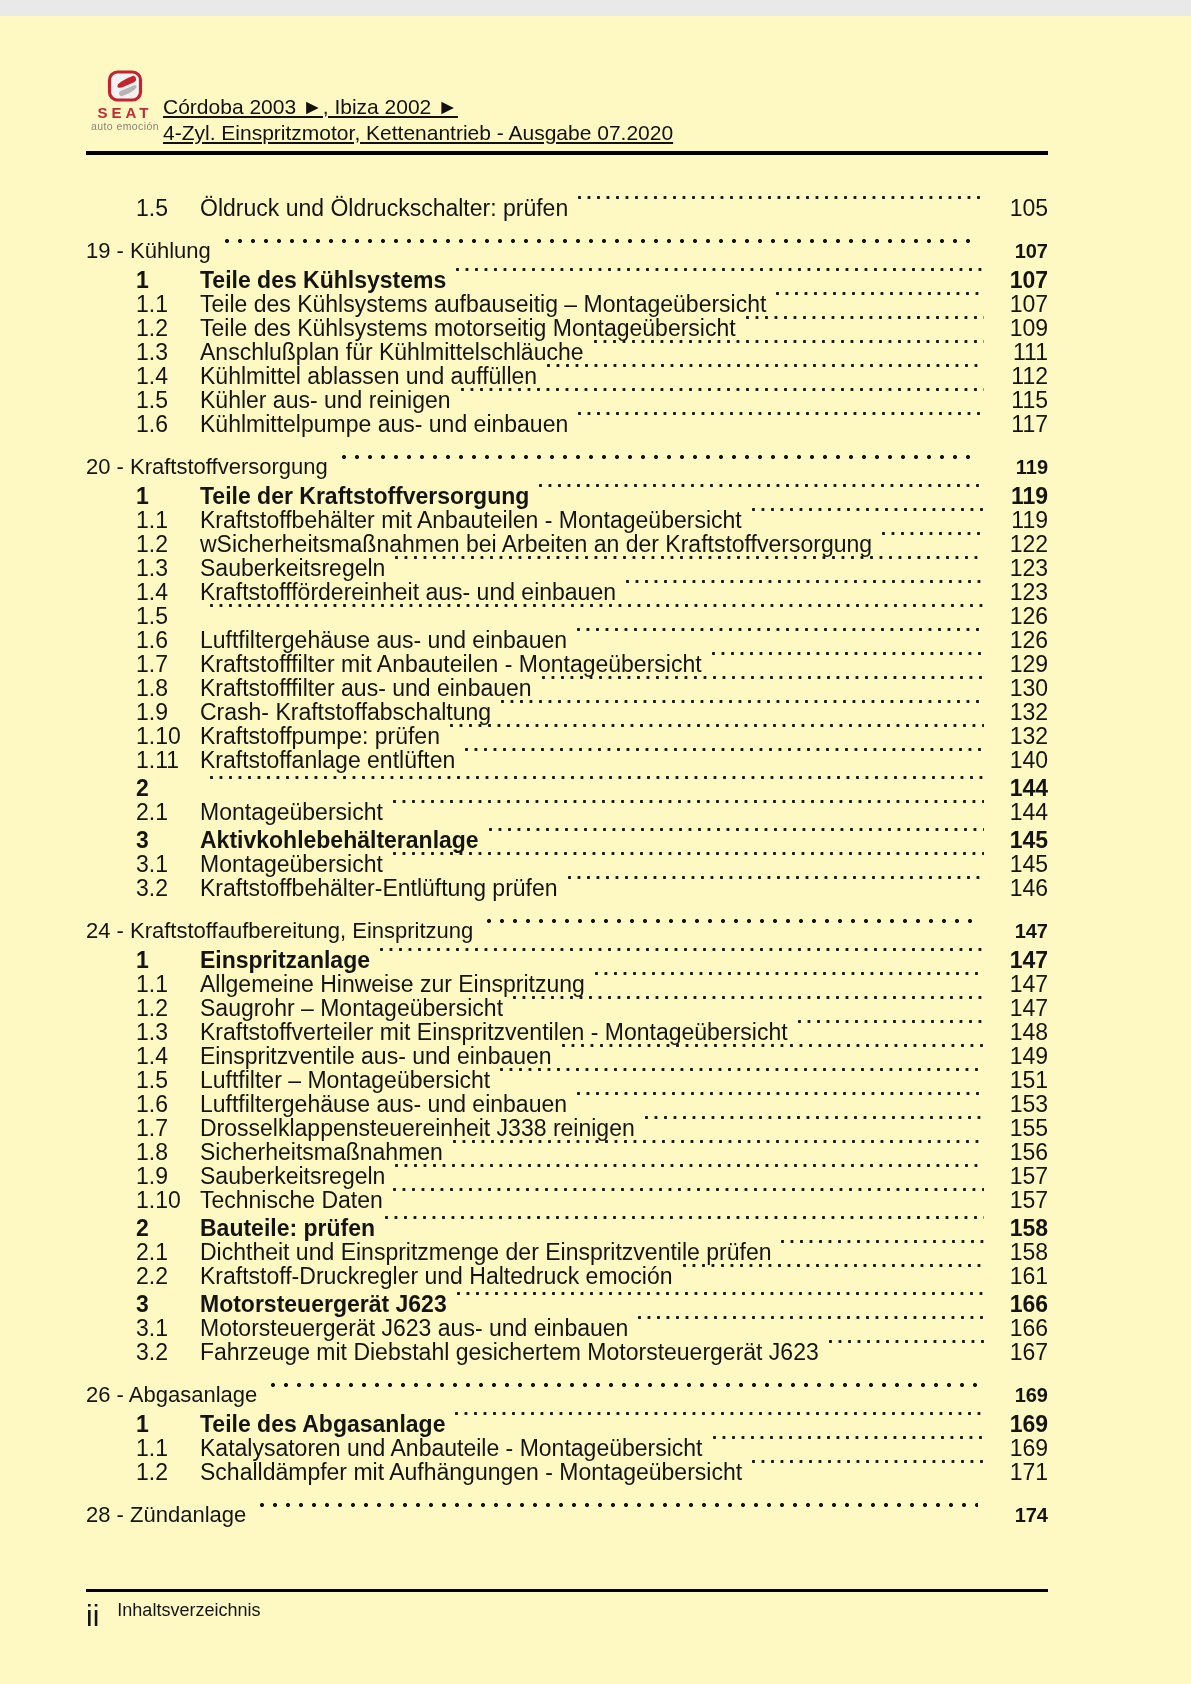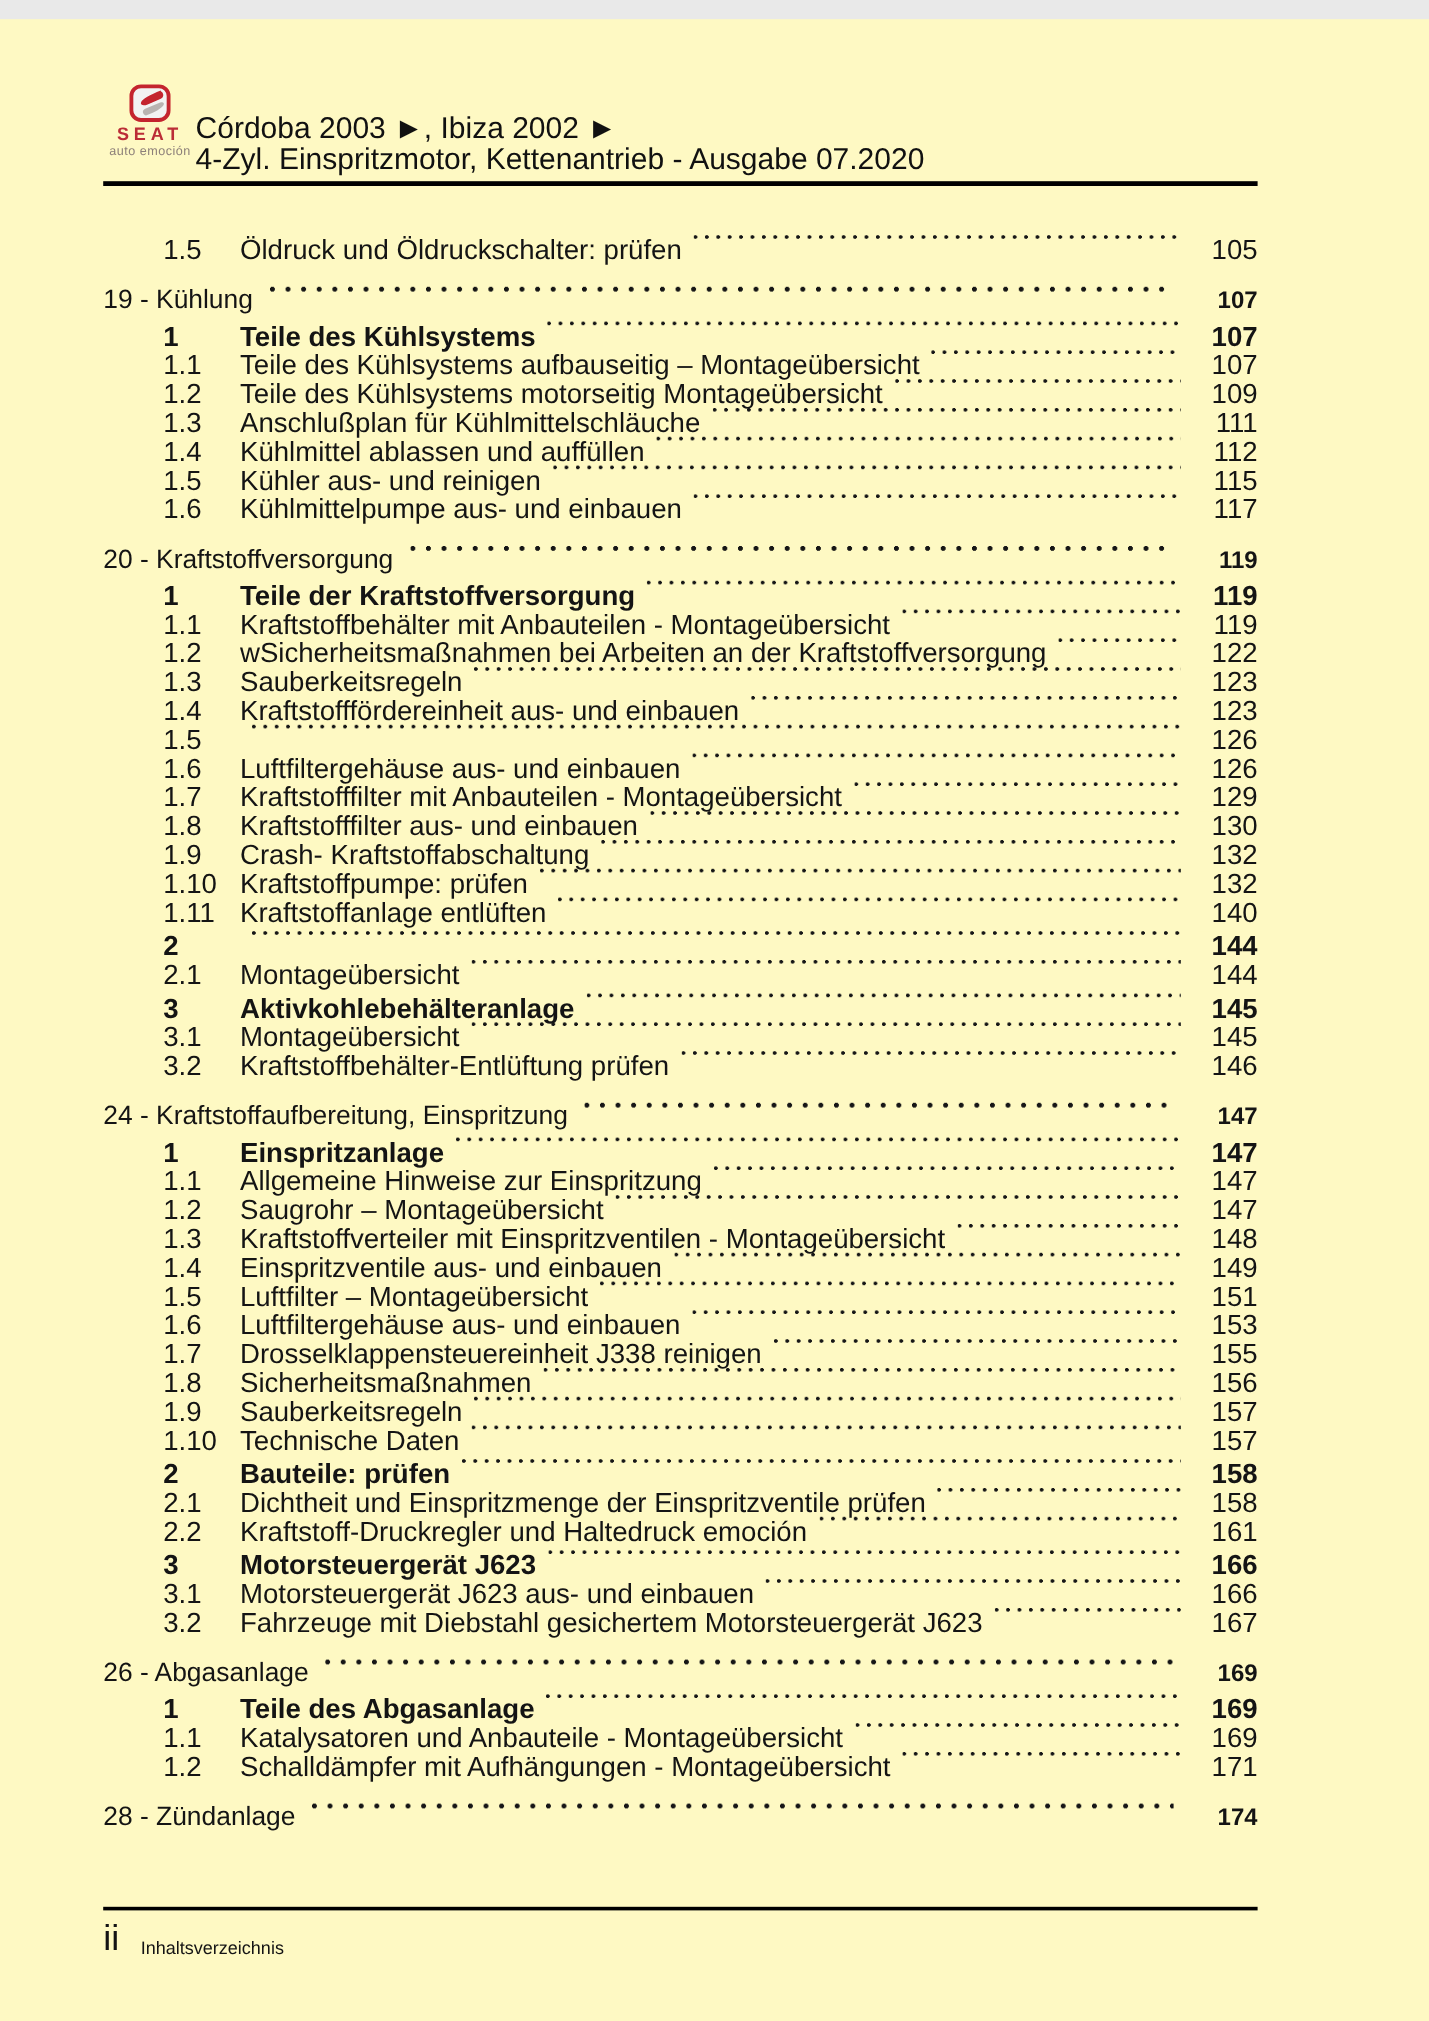--- a/index.html
+++ b/index.html
@@ -13,21 +13,21 @@
     margin:16px auto;
   }
   
   .brand{position:absolute;left:84px;top:54px;width:82px;text-align:center;}
   .brand svg{display:block;margin:0 auto;}
   .brand .wordmark{
     font-size:15px;font-weight:bold;letter-spacing:4px;
     color:#bb2d37;line-height:15px;margin-top:1px;
   }
   .brand .tagline{font-size:10.5px;color:#8d8079;line-height:12px;letter-spacing:0.4px;}
-  .head-titles{position:absolute;left:163px;top:78px;font-size:25px;line-height:26px;color:#111;}
+  .head-titles{position:absolute;left:163px;top:78px;font-size:21px;line-height:26px;color:#111;text-decoration:underline;}
   .head-rule{position:absolute;left:86px;top:135px;width:962px;height:4px;background:#000;}
   
   .toc{position:absolute;left:86px;top:164px;width:962px;}
   .row{display:flex;align-items:baseline;font-size:23px;line-height:24px;height:24px;}
   .row .num{flex:0 0 auto;width:64px;margin-left:50px;}
   .row .title{flex:0 0 auto;white-space:nowrap;}
   .row .dots{
     flex:1 1 auto;height:3px;align-self:flex-end;
     margin:0 14px 5px 10px;
     background-image:radial-gradient(circle at 1.5px 1.5px,#161616 1.35px,rgba(0,0,0,0) 1.75px);
@@ -38,23 +38,23 @@
   .row.chapter{font-size:22px;line-height:26px;height:26px;margin-top:18px;}
   .row.chapter .dots{
     height:4px;margin:0 16px 5px 14px;
     background-image:radial-gradient(circle at 2px 2px,#161616 1.8px,rgba(0,0,0,0) 2.3px);
     background-size:13px 4px;
   }
   .row.chapter .page{font-size:20px;font-weight:bold;width:54px;}
   .row.section .page{font-weight:bold;}
   
   .foot-rule{position:absolute;left:86px;top:1573px;width:962px;height:3px;background:#000;}
-  .footer{position:absolute;left:86px;top:1584px;display:flex;align-items:flex-end;}
+  .footer{position:absolute;left:86px;top:1584px;display:flex;align-items:flex-start;}
   .footer .roman{font-size:30px;line-height:32px;}
-  .footer .label{font-size:15px;margin-left:18px;}
+  .footer .label{font-size:18px;margin-left:18px;}
 </style>
 </head>
 <body>
 
 <div class="page">
 
   <div class="brand">
     <svg width="40" height="34" viewBox="0 0 40 34">
       <rect x="4.5" y="2" width="31" height="28" rx="8" fill="#f2f2f2" stroke="#c4242e" stroke-width="3.2"></rect>
       <path d="M29 5.5 C20 9 13.5 12.5 12.5 15.5 c-0.7 2.2 2.2 3 5.5 1.6 l11 -4.8 c3 -1.4 2.6 -5 0 -6.3 z" fill="#c4242e"></path>

